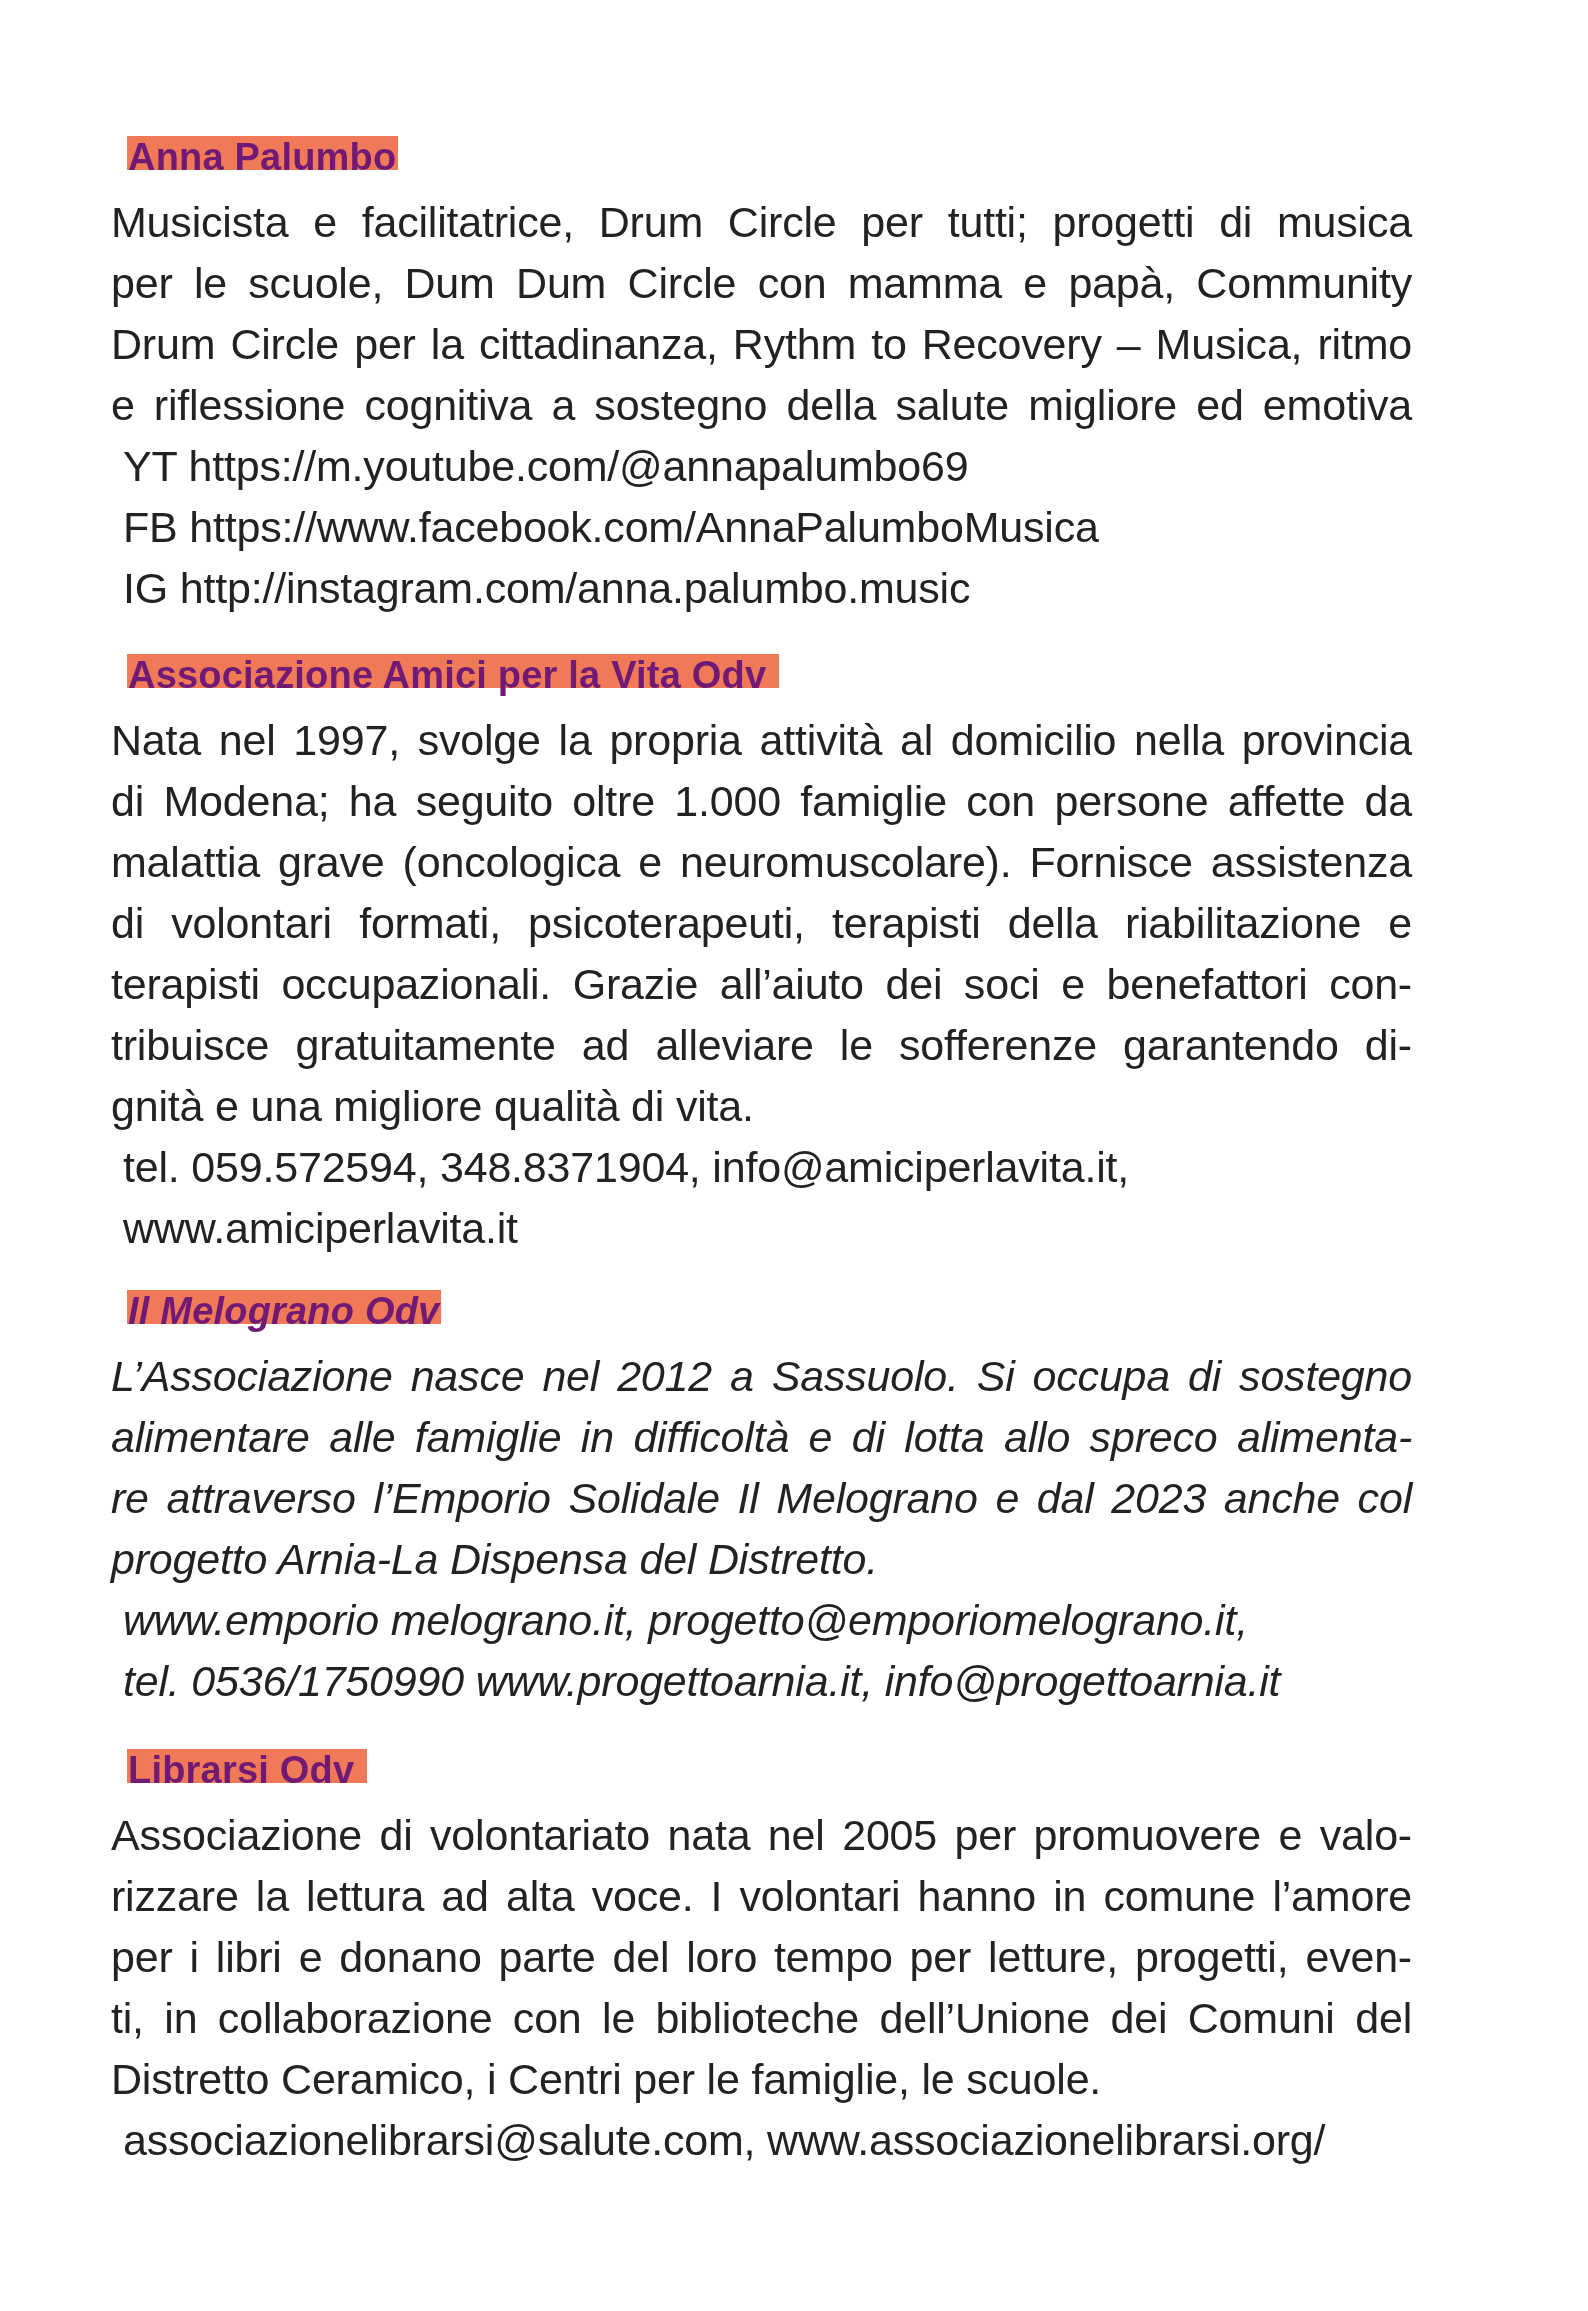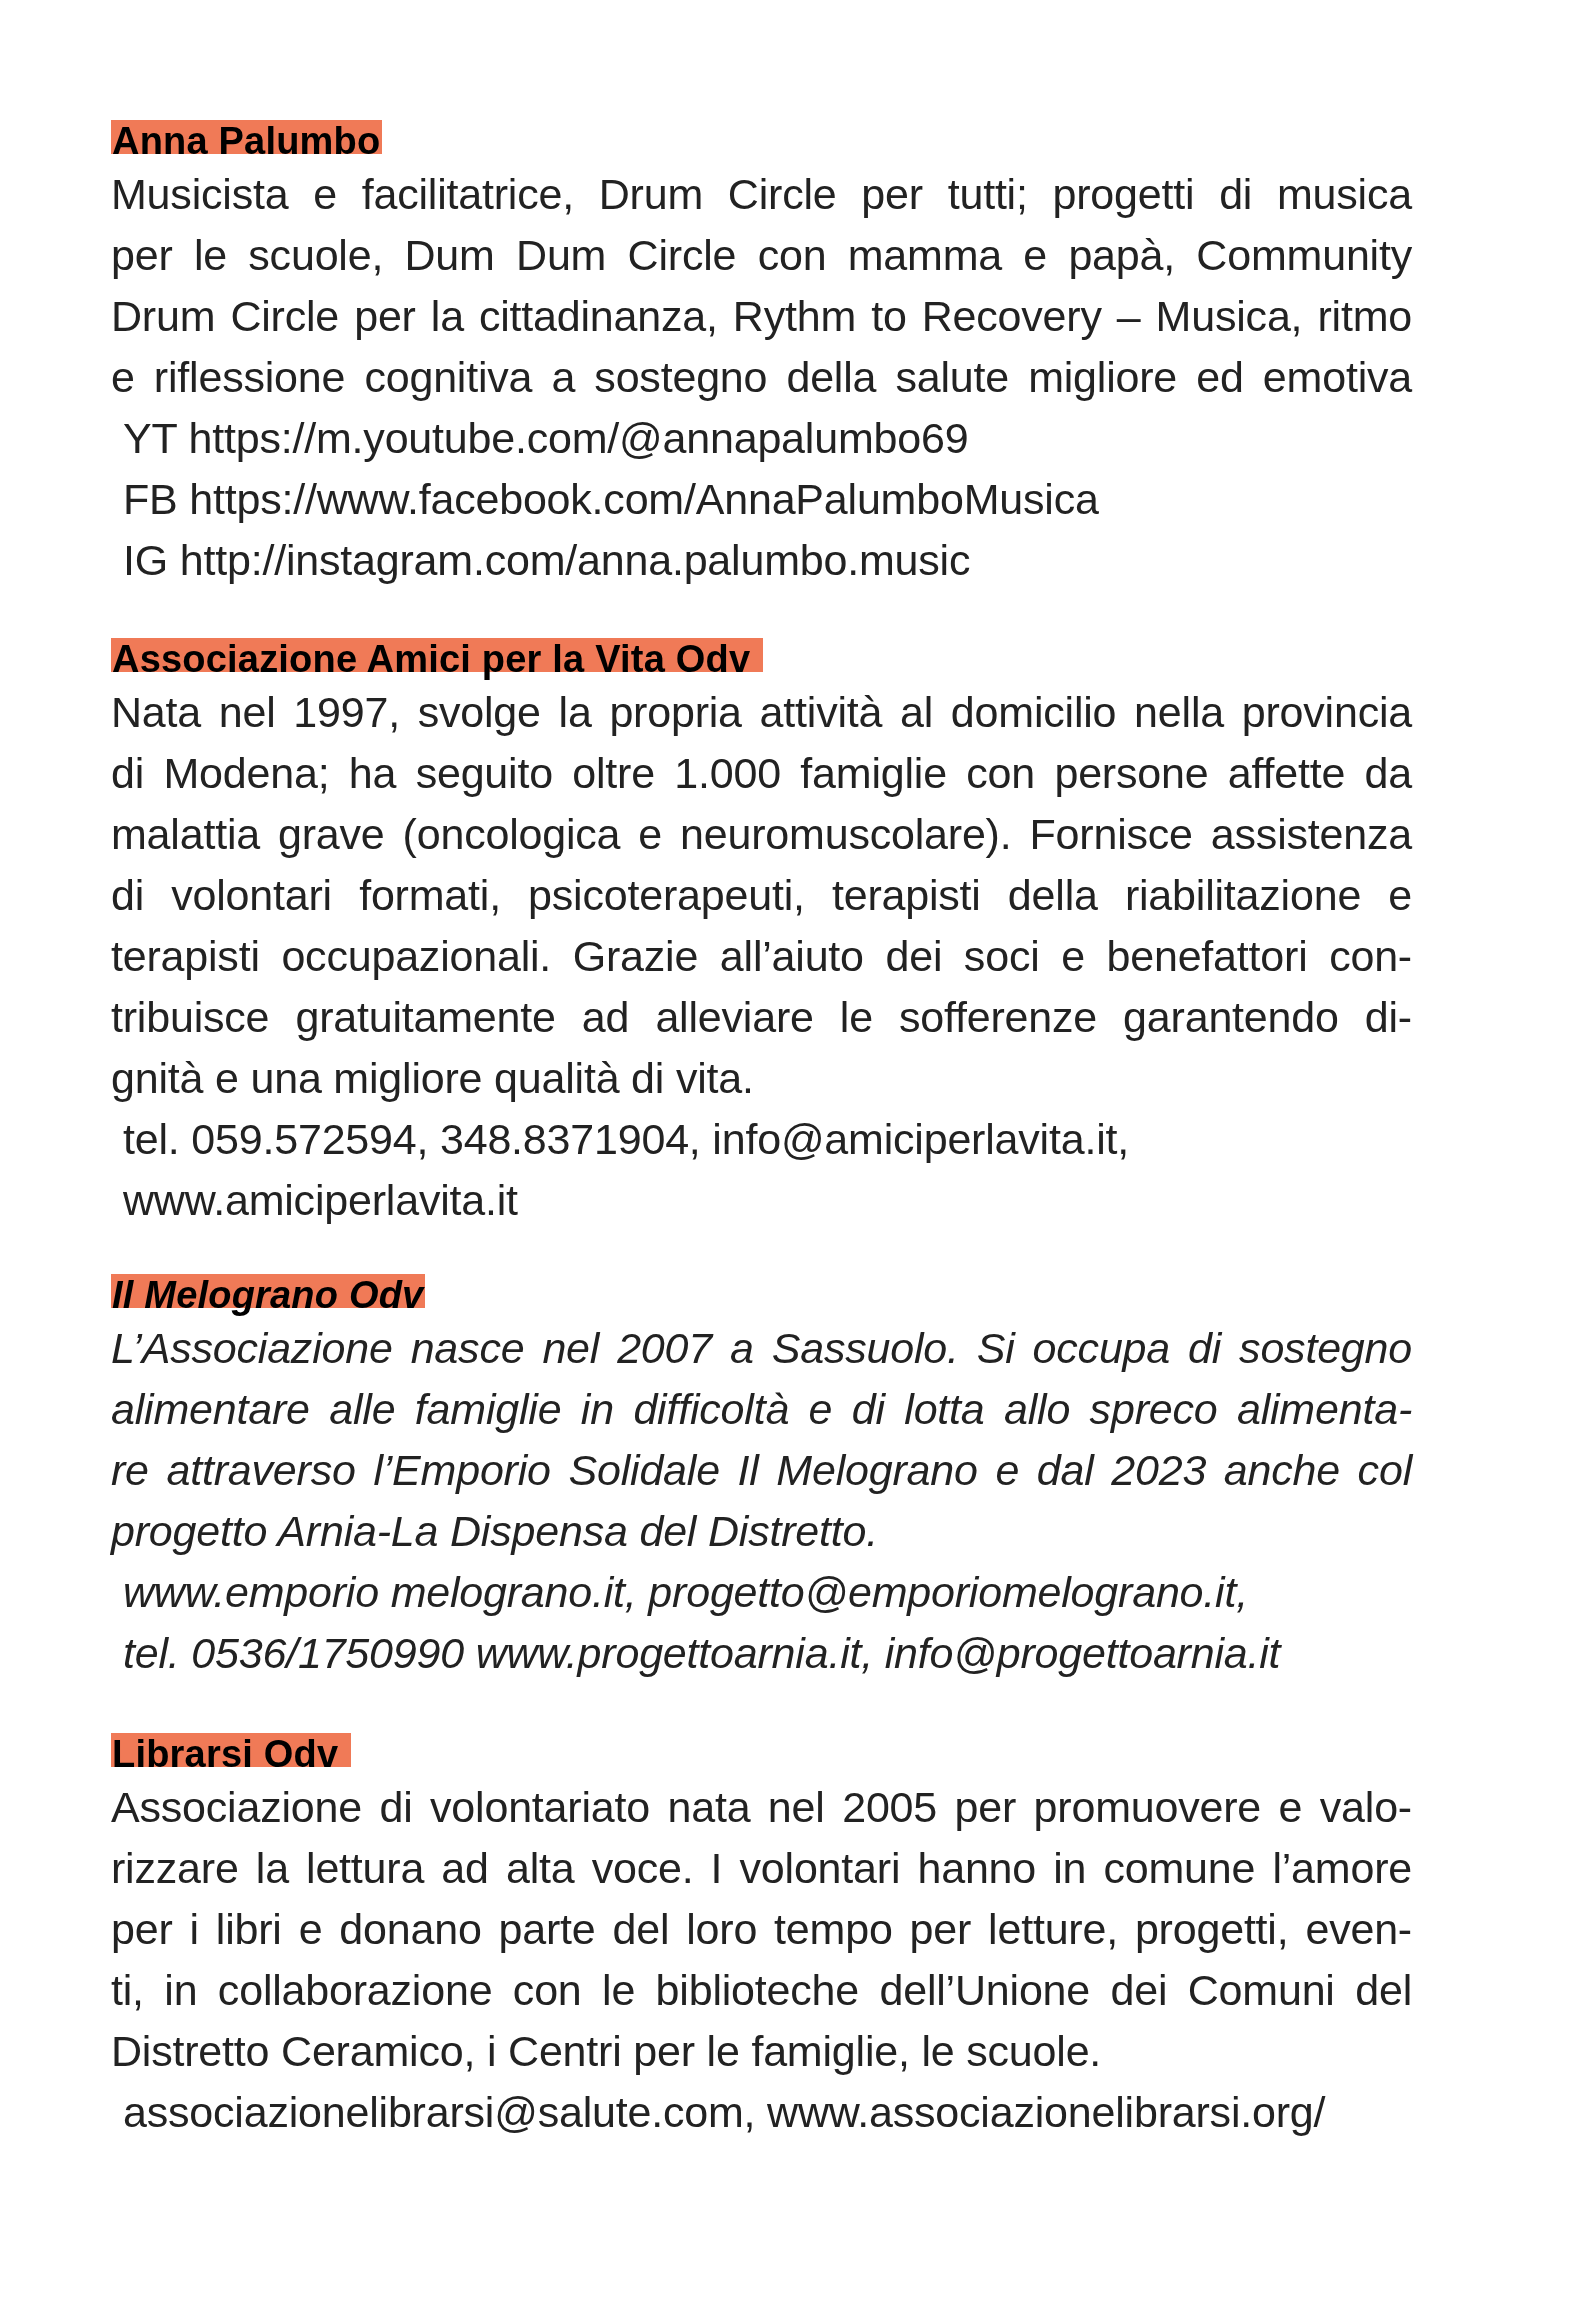--- a/index.html
+++ b/index.html
@@ -4,25 +4,25 @@
 <style>
   html, body { margin: 0; padding: 0; background: #ffffff; }
   body { width: 1588px; height: 2311px; position: relative; overflow: hidden; }
   .page {
     position: absolute; left: 111px; top: 0; width: 1301px;
     font-family: "Liberation Sans", sans-serif; color: #222222;
   }
   .section { position: absolute; left: 0; width: 1301px; }
   .heading {
     display: inline-block;
-    background: #F07A57; color: #000000;
+    background: #F07A57; color: #701a75;
     font-family: "Liberation Sans", sans-serif;
     font-size: 38px; font-weight: bold;
     line-height: 42px; height: 34px;
-    padding: 0 1.9px 0 1px; margin: 0;
+    padding: 0 1.9px 0 1px; margin: 16px;
     white-space: pre;
     letter-spacing: 0.2px;
   }
   .body {
     margin: 0; margin-top: 5.8px;
     font-size: 43px; line-height: 61px;
     text-align: justify;
     letter-spacing: -0.2px;
   }
   .body .line { display: block; text-align: justify; text-align-last: justify; }
@@ -58,21 +58,21 @@
       <span class="line">tribuisce gratuitamente ad alleviare le sofferenze garantendo di-</span>
       <span class="line last">gnità e una migliore qualità di vita.</span>
       <span class="line contact">tel. 059.572594, 348.8371904, info@amiciperlavita.it,</span>
       <span class="line contact">www.amiciperlavita.it</span>
     </p>
   </div>
 
   <div class="section" style="top:1274px;font-style:italic;">
     <h2 class="heading">Il Melograno Odv</h2>
     <p class="body">
-      <span class="line">L’Associazione nasce nel 2007 a Sassuolo. Si occupa di sostegno</span>
+      <span class="line">L’Associazione nasce nel 2012 a Sassuolo. Si occupa di sostegno</span>
       <span class="line">alimentare alle famiglie in difficoltà e di lotta allo spreco alimenta-</span>
       <span class="line">re attraverso l’Emporio Solidale Il Melograno e dal 2023 anche col</span>
       <span class="line last">progetto Arnia-La Dispensa del Distretto.</span>
       <span class="line contact">www.emporio melograno.it, progetto@emporiomelograno.it,</span>
       <span class="line contact">tel. 0536/1750990 www.progettoarnia.it, info@progettoarnia.it</span>
     </p>
   </div>
 
   <div class="section" style="top:1733px;">
     <h2 class="heading">Librarsi Odv </h2>

